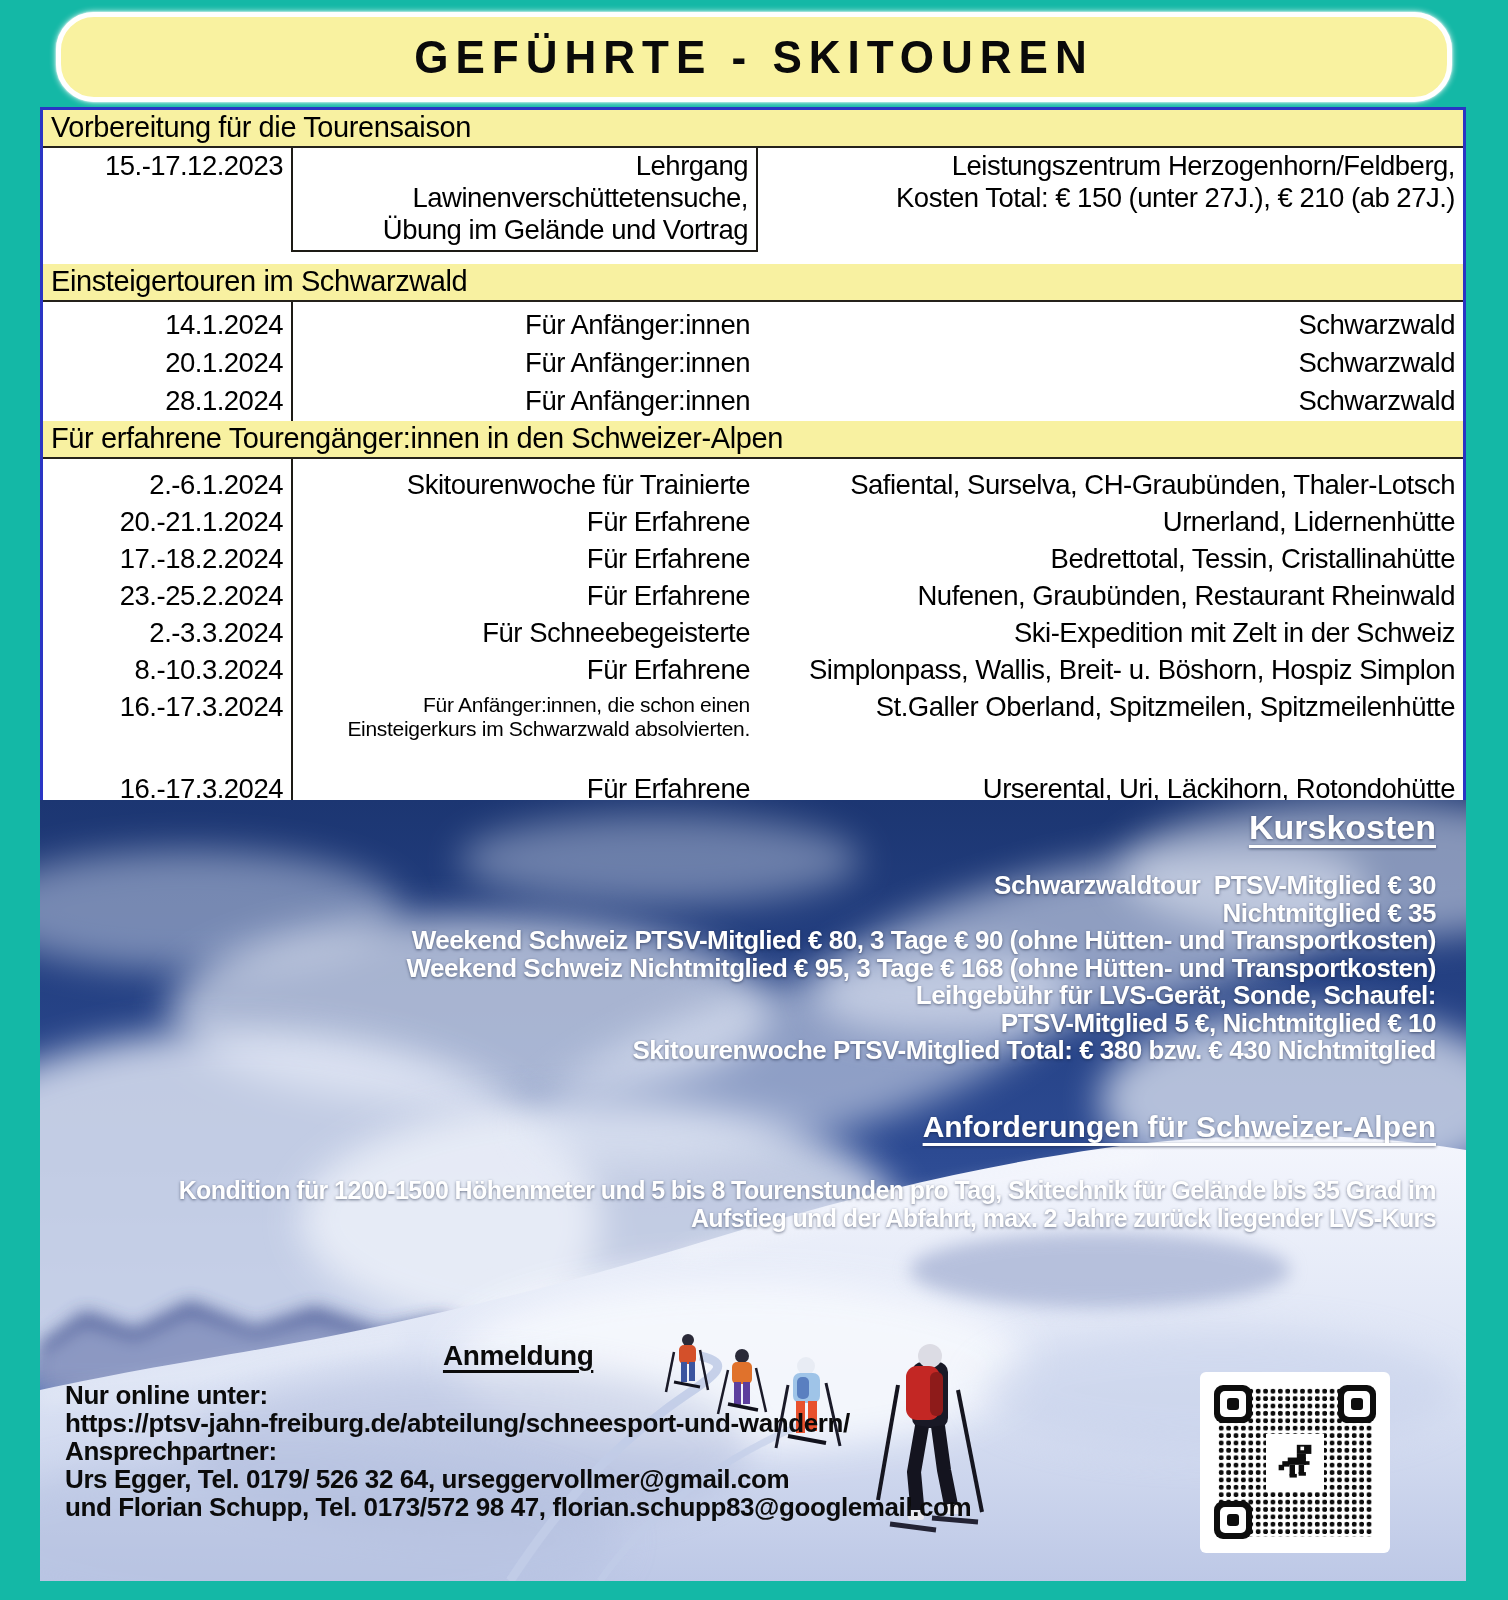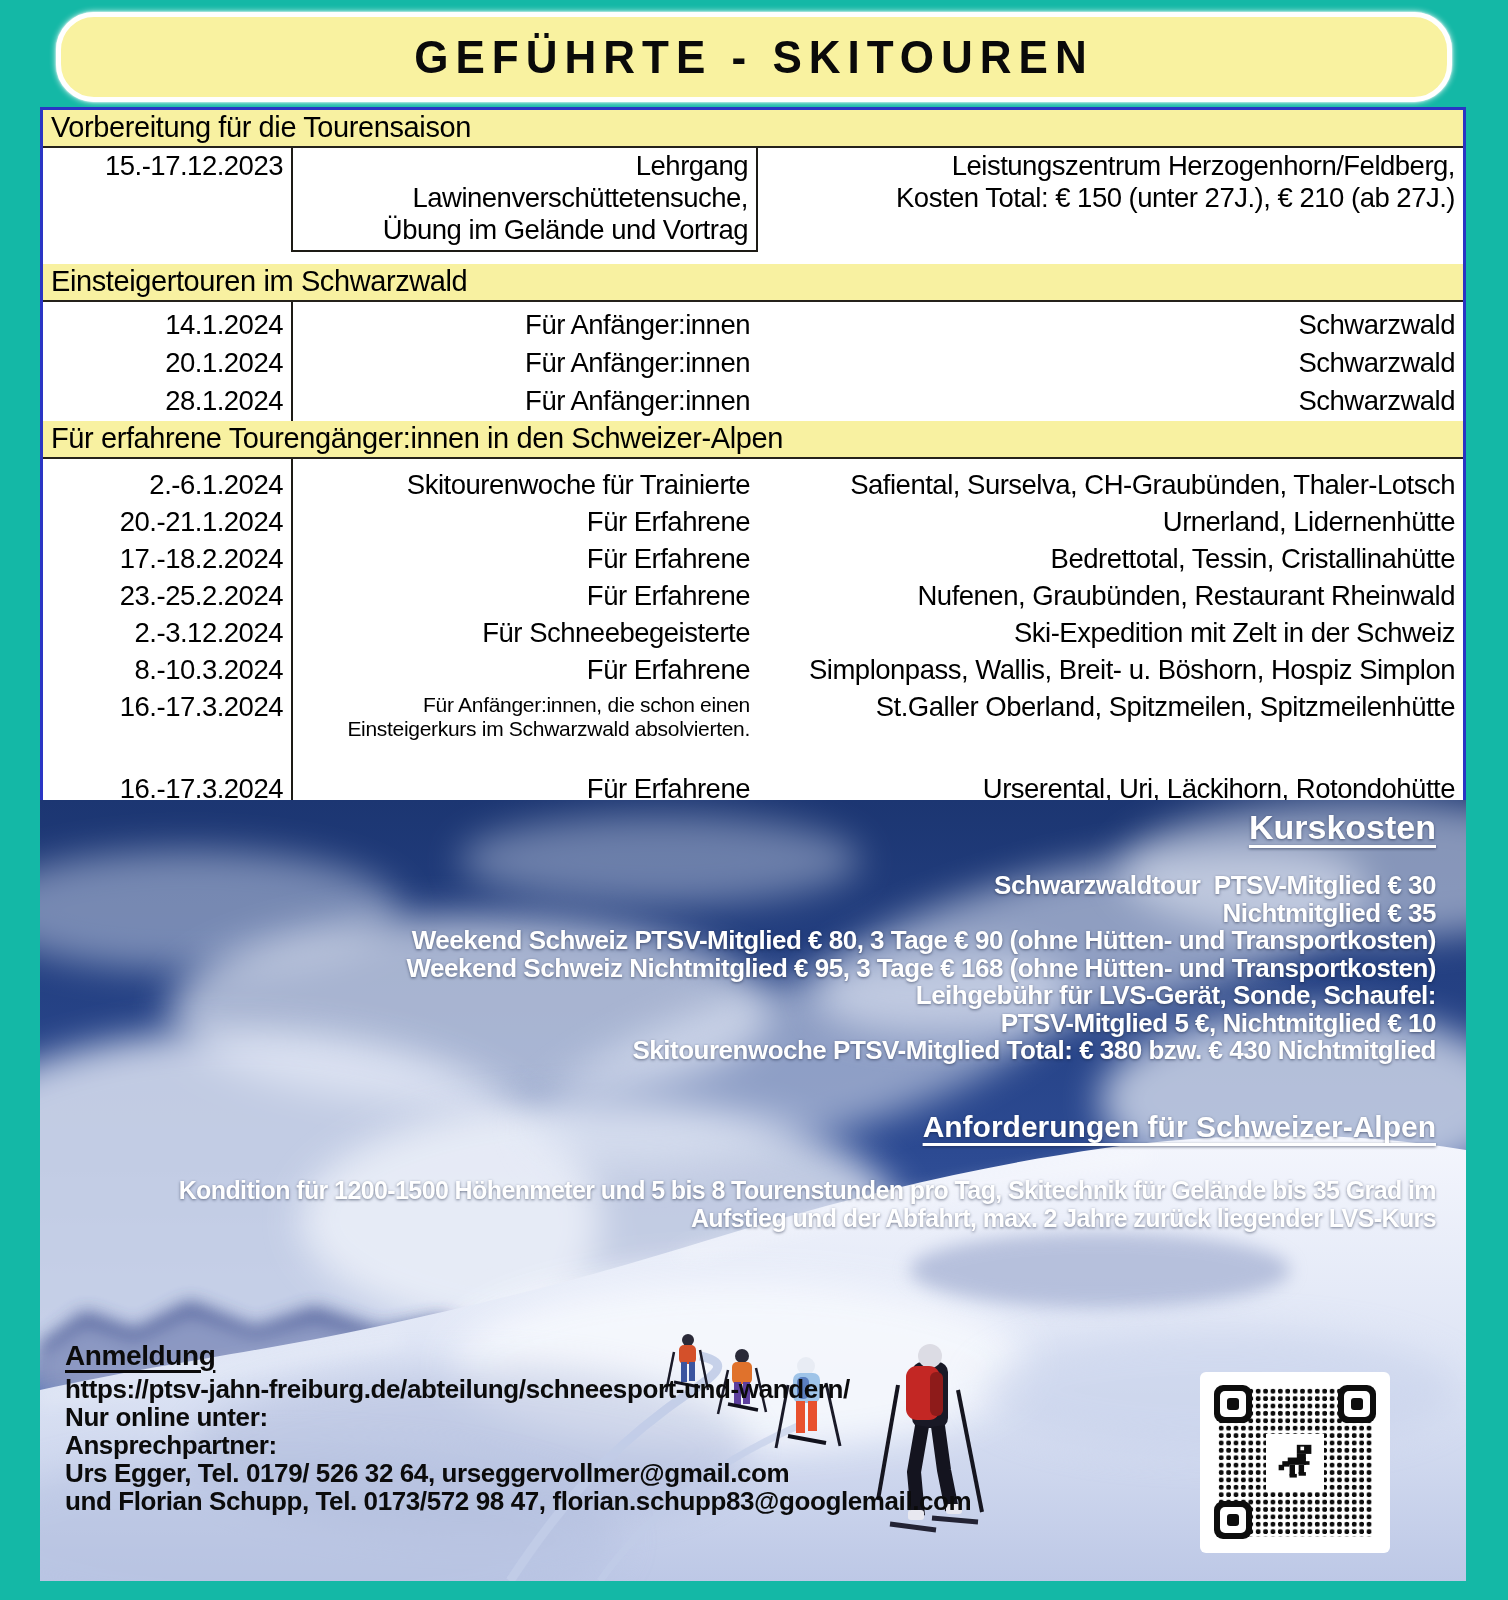--- a/index.html
+++ b/index.html
@@ -54,21 +54,21 @@
   .photo{position:absolute;left:40px;top:800px;width:1426px;height:781px;overflow:hidden;background:#2c4487;}
   .photo svg.scene{position:absolute;left:0;top:0;}
   .overlay{position:absolute;color:#fff;font-weight:bold;
     text-shadow:0 1px 3px rgba(15,25,55,.55);}
   .underlined{text-decoration:underline;text-decoration-thickness:2.5px;text-underline-offset:6px;}
   .kurskosten-title{right:30px;top:8px;font-size:34px;}
   .cost-block{right:30px;top:72px;text-align:right;font-size:26px;line-height:27.5px;letter-spacing:-0.5px;}
   .anford-title{right:30px;top:310px;font-size:30px;}
   .kondition{right:30px;top:376px;text-align:right;font-size:25px;line-height:28px;letter-spacing:-0.6px;white-space:pre-line;width:1380px;}
   .anmeldung{position:absolute;left:25px;top:542px;color:#0b0b0b;font-weight:bold;font-size:26px;line-height:28px;letter-spacing:-0.4px;}
-  .anm-title{font-size:28px;text-decoration:underline;text-decoration-thickness:2.5px;text-underline-offset:5px;margin-bottom:5px;}
+  .anm-title{font-size:28px;text-decoration:underline;text-decoration-thickness:2.5px;text-underline-offset:5px;margin-bottom:11px;text-align:center;}
   
   .qr-card{position:absolute;left:1160px;top:572px;width:190px;height:181px;background:#fff;border-radius:6px;}
   .qr-grid{
     position:absolute;left:18px;top:16px;right:18px;bottom:16px;
     background-image:radial-gradient(circle at 3.2px 3.2px,#0d0d0d 2.3px,transparent 2.8px);
     background-size:7.4px 7.4px;
   }
   .finder{position:absolute;width:38px;height:38px;background:#0d0d0d;border-radius:9px;}
   .finder::before{content:"";position:absolute;left:6px;top:6px;right:6px;bottom:6px;background:#fff;border-radius:5px;}
   .finder::after{content:"";position:absolute;left:13px;top:13px;right:13px;bottom:13px;background:#0d0d0d;border-radius:3px;}
@@ -137,21 +137,21 @@
         <div class="cell c1">17.-18.2.2024</div>
         <div class="cell c2">Für Erfahrene</div>
         <div class="cell c3">Bedrettotal, Tessin, Cristallinahütte</div>
       </div>
       <div class="row">
         <div class="cell c1">23.-25.2.2024</div>
         <div class="cell c2">Für Erfahrene</div>
         <div class="cell c3">Nufenen, Graubünden, Restaurant Rheinwald</div>
       </div>
       <div class="row">
-        <div class="cell c1">2.-3.12.2024</div>
+        <div class="cell c1">2.-3.3.2024</div>
         <div class="cell c2">Für Schneebegeisterte</div>
         <div class="cell c3">Ski-Expedition mit Zelt in der Schweiz</div>
       </div>
       <div class="row">
         <div class="cell c1">8.-10.3.2024</div>
         <div class="cell c2">Für Erfahrene</div>
         <div class="cell c3">Simplonpass, Wallis, Breit- u. Böshorn, Hospiz Simplon</div>
       </div>
       <div class="row tall">
         <div class="cell c1">16.-17.3.2024</div>
@@ -280,22 +280,22 @@
       <div>Leihgebühr für LVS-Gerät, Sonde, Schaufel:</div>
       <div>PTSV-Mitglied 5 €, Nichtmitglied € 10</div>
       <div>Skitourenwoche PTSV-Mitglied Total: € 380 bzw. € 430 Nichtmitglied</div>
     </div>
     <div class="overlay anford-title underlined">Anforderungen für Schweizer-Alpen</div>
     <div class="overlay kondition">Kondition für 1200-1500 Höhenmeter und 5 bis 8 Tourenstunden pro Tag, Skitechnik für Gelände bis 35 Grad im
 Aufstieg und der Abfahrt, max. 2 Jahre zurück liegender LVS-Kurs</div>
 
     <div class="anmeldung">
       <div class="anm-title">Anmeldung</div>
+      <div>Nur online unter:</div>
       <div>https://ptsv-jahn-freiburg.de/abteilung/schneesport-und-wandern/</div>
-      <div>Nur online unter:</div>
       <div>Ansprechpartner:</div>
       <div>Urs Egger, Tel. 0179/ 526 32 64, urseggervollmer@gmail.com</div>
       <div>und Florian Schupp, Tel. 0173/572 98 47, florian.schupp83@googlemail.com</div>
     </div>
 
     <div class="qr-card">
       <div class="qr-grid"></div>
       <div class="finder f-tl"></div>
       <div class="finder f-tr"></div>
       <div class="finder f-bl"></div>

